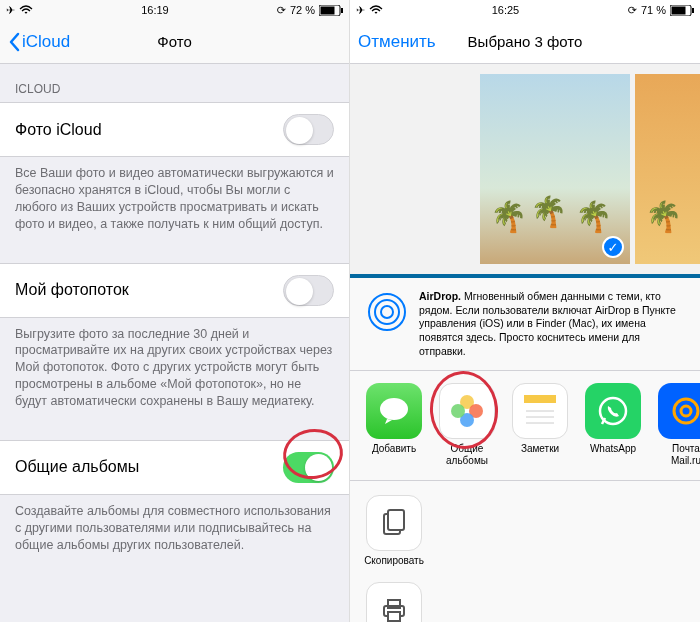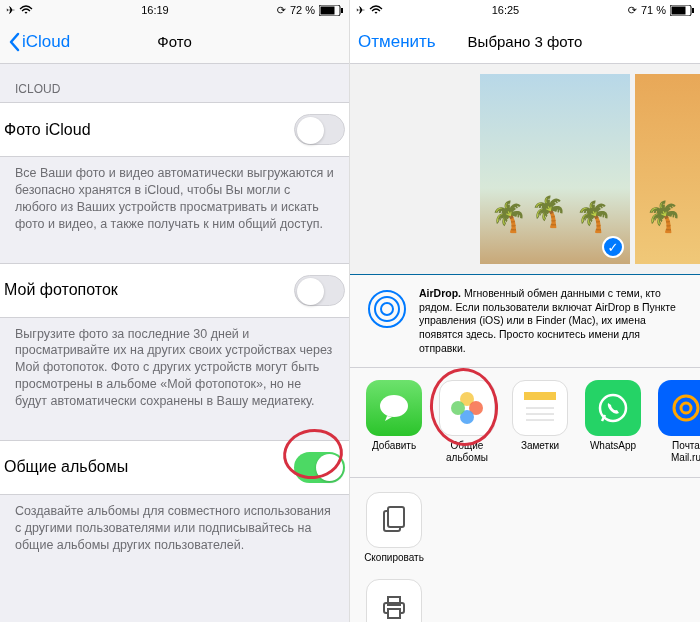--- a/index.html
+++ b/index.html
@@ -7,36 +7,36 @@
   .container { display: flex; width: 700px; height: 622px; }
   .phone { width: 350px; height: 100%; position: relative; background: #efeff4; overflow: hidden; }
   .phone:first-child { border-right: 1px solid #ddd; }
   .status-bar { height: 20px; background: #f9f9f9; display: flex; justify-content: space-between; align-items: center; padding: 0 6px; font-size: 11px; font-weight: 500; }
   .status-left, .status-right { display: flex; align-items: center; gap: 4px; }
   .nav-bar { height: 44px; background: #f9f9f9; border-bottom: 1px solid #d1d1d6; display: flex; align-items: center; padding: 0 8px; position: relative; }
   .nav-back { color: #007aff; font-size: 17px; display: flex; align-items: center; gap: 2px; cursor: pointer; }
   .nav-title { position: absolute; left: 50%; transform: translateX(-50%); font-size: 15px; font-weight: 400; }
   .nav-cancel { color: #007aff; font-size: 17px; cursor: pointer; }
   .section-header { font-size: 12px; color: #6d6d72; padding: 18px 15px 6px; text-transform: uppercase; }
-  .cell { background: #fff; border-top: 1px solid #d1d1d6; border-bottom: 1px solid #d1d1d6; padding: 11px 4px; display: flex; align-items: center; justify-content: space-between; }
+  .cell { background: #fff; border-top: 1px solid #d1d1d6; border-bottom: 1px solid #d1d1d6; padding: 11px 15px; display: flex; align-items: center; justify-content: space-between; }
   .cell-label { font-size: 16px; color: #000; }
   .footer-text { font-size: 12.5px; color: #6d6d72; padding: 8px 15px 30px; line-height: 1.35; }
   .toggle { width: 51px; height: 31px; border-radius: 16px; position: relative; cursor: pointer; }
   .toggle-off { background: #e5e5ea; border: 1px solid #d1d1d6; }
   .toggle-on { background: #4cd964; }
   .toggle-knob { width: 27px; height: 27px; border-radius: 50%; background: #fff; position: absolute; top: 2px; box-shadow: 0 1px 3px rgba(0,0,0,0.2); }
   .toggle-off .toggle-knob { left: 2px; }
   .toggle-on .toggle-knob { right: 2px; }
   .circle-mark { position: absolute; border: 3px solid #d63040; border-radius: 50%; pointer-events: none; }
   .photos-strip { display: flex; gap: 5px; padding: 10px 0 10px 10px; overflow: hidden; }
   .photo-thumb { position: relative; flex-shrink: 0; }
   .photo-thumb .sky { background: linear-gradient(#b8d8e8, #d8e8d8 60%, #c8a878 100%); }
   .photo-thumb .sunset { background: linear-gradient(#e8a858, #f0c878); }
   .photo-check { position: absolute; bottom: 6px; right: 6px; width: 22px; height: 22px; border-radius: 50%; background: #007aff; border: 2px solid #fff; display: flex; align-items: center; justify-content: center; color: #fff; font-size: 13px; }
-  .airdrop-row { display: flex; padding: 12px 15px; gap: 10px; border-top: 1px solid #0369a1; background:#f9f9f9; }
+  .airdrop-row { display: flex; padding: 12px 15px; gap: 10px; border-top: 4px solid #0369a1; background:#f9f9f9; }
   .airdrop-icon { width: 44px; height: 44px; flex-shrink: 0; }
   .airdrop-text { font-size: 10.5px; color: #000; line-height: 1.3; }
   .apps-row { display: flex; gap: 15px; padding: 12px 0 14px 15px; overflow: hidden; background:#f9f9f9; border-top:1px solid #d1d1d6;}
   .app-item { display: flex; flex-direction: column; align-items: center; width: 58px; flex-shrink: 0; }
   .app-icon { width: 56px; height: 56px; border-radius: 13px; display: flex; align-items: center; justify-content: center; margin-bottom: 4px; position:relative; }
   .app-label { font-size: 10px; color: #000; text-align: center; line-height: 1.15; }
   .actions-row { display: flex; gap: 15px; padding: 14px 0 14px 15px; background:#f9f9f9; border-top:1px solid #d1d1d6;flex-direction:column; }
   .action-item { display: flex; flex-direction: column; align-items: center; width: 58px; flex-shrink: 0; }
   .action-icon { width: 56px; height: 56px; border-radius: 13px; background: #fff; border:1px solid #ddd; display: flex; align-items: center; justify-content: center; margin-bottom: 4px; color:#555; }
   .palm { position:absolute; font-size:30px; }

